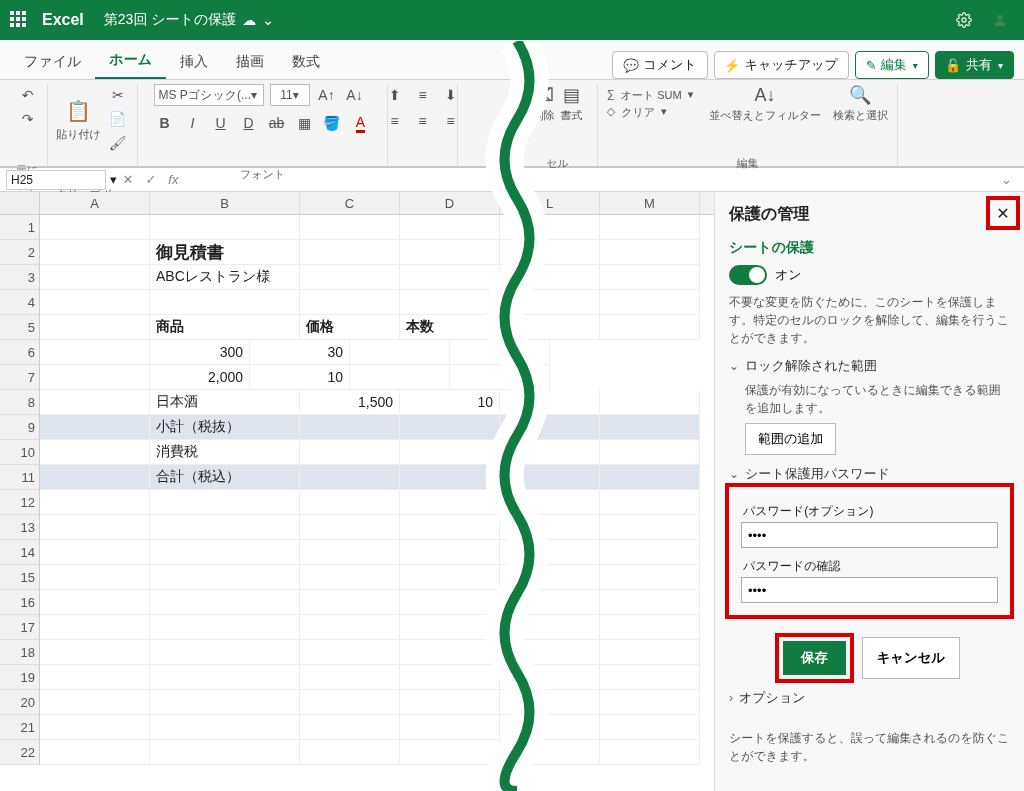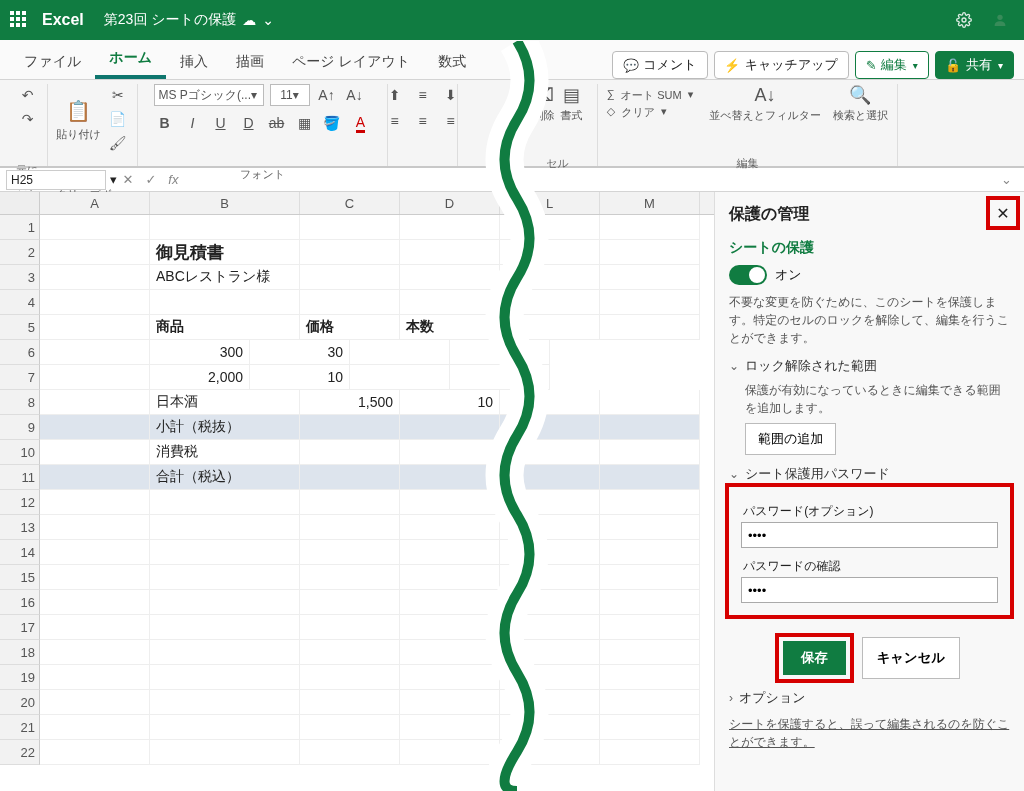--- a/index.html
+++ b/index.html
@@ -8,21 +8,21 @@
   .titlebar { height: 40px; background: #107c41; color: #fff; display: flex; align-items: center; padding: 0 10px; }
   .waffle { width: 18px; height: 18px; display: grid; grid-template-columns: repeat(3,4px); grid-template-rows: repeat(3,4px); gap: 2px; margin-right: 14px; }
   .waffle span { background: #fff; }
   .app-name { font-weight: 600; font-size: 16px; margin-right: 20px; }
   .doc-name { font-size: 14px; display: flex; align-items: center; gap: 6px; }
   .titlebar .spacer { flex: 1; }
   .gear, .avatar { width: 28px; height: 28px; display: flex; align-items: center; justify-content: center; margin-left: 8px; opacity: .85; }
   
   .tabbar { height: 40px; display: flex; align-items: end; padding: 0 10px; border-bottom: 1px solid #d4d4d4; background: #fafafa; }
   .tab { padding: 8px 14px; font-size: 14px; color: #444; cursor: pointer; }
-  .tab.active { color: #107c41; font-weight: 600; border-bottom: 4px solid #0f766e; }
+  .tab.active { color: #107c41; font-weight: 600; border-bottom: 2px solid #0f766e; }
   .tabbar .spacer { flex: 1; }
   .pill { border: 1px solid #bbb; border-radius: 4px; padding: 4px 10px; margin-left: 6px; display: flex; align-items: center; gap: 4px; font-size: 13px; background: #fff; cursor: pointer; }
   .pill.green { background: #107c41; color: #fff; border-color: #107c41; }
   .pill.edit { color: #107c41; border-color: #107c41; }
   .caret-down::after { content: "▾"; font-size: 10px; margin-left: 2px; }
   
   .ribbon { height: 88px; background: #f5f5f5; border-bottom: 2px solid #c8c8c8; display: flex; padding: 4px 8px 0; font-size: 11px; color: #555; }
   .grp { border-right: 1px solid #ddd; padding: 0 8px; display: flex; flex-direction: column; justify-content: space-between; align-items: center; }
   .grp-body { display: flex; gap: 6px; align-items: center; flex: 1; }
   .grp-label { font-size: 11px; color: #666; padding: 2px 0; margin-top: 31px; }
@@ -112,21 +112,20 @@
         <path d="M4 20c0-4 4-6 8-6s8 2 8 6v1H4z"></path>
       </svg>
   </div>
 </div>
 
 <div class="tabbar">
   <div class="tab">ファイル</div>
   <div class="tab active">ホーム</div>
   <div class="tab">挿入</div>
   <div class="tab">描画</div>
-  <div class="tab">ページ レイアウト</div>
   <div class="tab">数式</div>
   <div class="spacer"></div>
   <div class="pill">💬 <span>コメント</span></div>
   <div class="pill">⚡ <span>キャッチアップ</span></div>
   <div class="pill edit caret-down">✎ <span>編集</span></div>
   <div class="pill green caret-down">🔓 <span>共有</span></div>
 </div>
 
 <div class="ribbon">
   <div class="grp" style="width:40px;">
@@ -478,21 +477,21 @@
         <input class="pwd-input" type="password" value="••••" style="">
       </div>
     </div>
     <div class="btn-row">
       <span class="red-wrap"><button class="btn-save">保存</button></span>
       <button class="btn-cancel">キャンセル</button>
     </div>
     <div class="col-title collapsed">
         <span>オプション</span>
       </div>
-    <div class="hint" style="margin-top:8px;text-decoration:underline;">シートを保護すると、誤って編集されるのを防ぐことができます。</div>
+    <div class="hint" style="margin-top:22px;">シートを保護すると、誤って編集されるのを防ぐことができます。</div>
   </div>
 </div>
 
 <div class="torn-cover">
   <svg viewBox="0 0 90 760" preserveAspectRatio="none">
     <path d="M45 0 Q70 40 45 80 Q20 120 45 160 Q70 200 45 240 Q20 280 45 320 Q70 360 45 400 Q20 440 45 480 Q70 520 45 560 Q20 600 45 640 Q70 680 45 720 Q20 760 45 760" fill="none" stroke="#fff" stroke-width="38"></path>
     <path d="M45 0 Q70 40 45 80 Q20 120 45 160 Q70 200 45 240 Q20 280 45 320 Q70 360 45 400 Q20 440 45 480 Q70 520 45 560 Q20 600 45 640 Q70 680 45 720 Q20 760 45 760" fill="none" stroke="#107c41" stroke-width="10"></path>
   </svg>
 </div>
 

